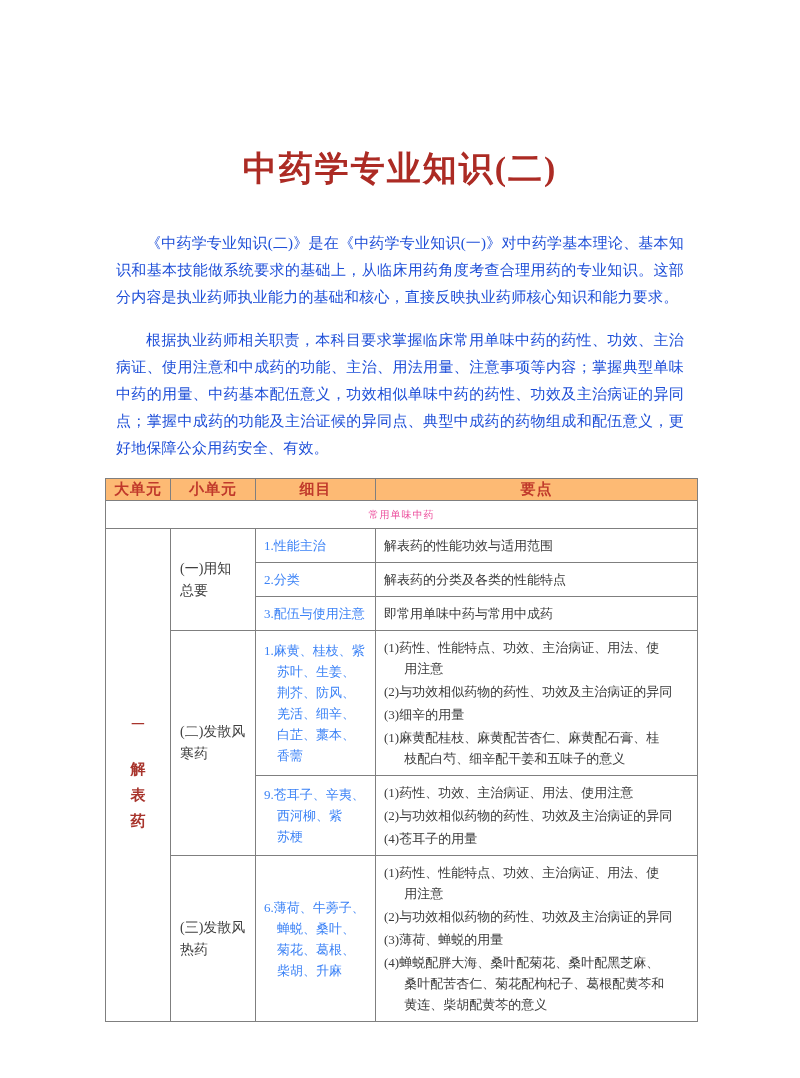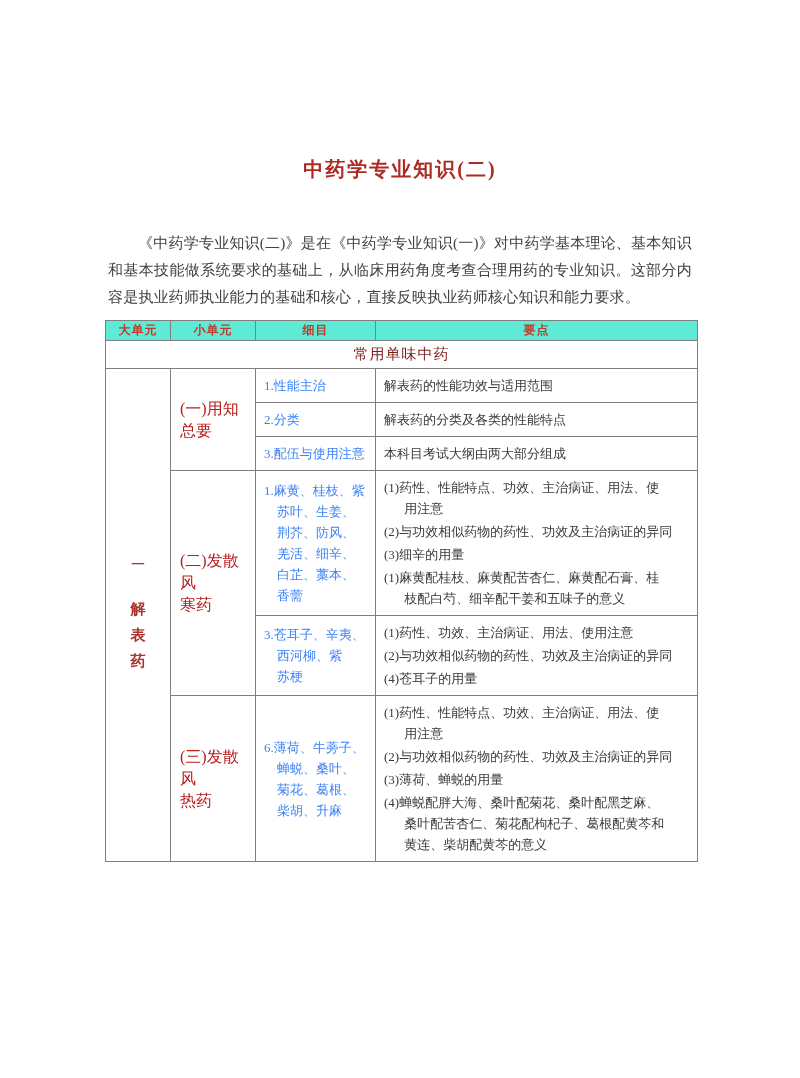--- a/index.html
+++ b/index.html
@@ -7,82 +7,82 @@
     width:800px;min-height:1078px;
     font-family:"Liberation Serif","DejaVu Serif",serif;
     color:#3a3a3a;
     -webkit-font-smoothing:antialiased;
   }
   .page{width:800px;min-height:1078px;background:#ffffff;box-sizing:border-box;padding-top:148px;}
   .content{margin:0 100px;}
 
   .doc-title{
     text-align:center;
-    font-size:20px;
+    font-size:34px;
     font-weight:bold;
     color:#ac2b24;
     letter-spacing:2px;
     line-height:42px;
     margin:0 0 40px 0;
   }
 
   .intro p{
-    margin:8px;
+    margin:16px;
     font-size:15px;
     line-height:27px;
     text-align:justify;
     text-indent:2em;
-    color:#404040;
+    color:#1d4ed8;
     letter-spacing:0.2px;
   }
 
   table.syllabus{
     border-collapse:collapse;
     table-layout:fixed;
     width:592px;
     margin:9px 0 0 5px;
   }
   table.syllabus td, table.syllabus th{
     border:1px solid #7f7f7f;
     box-sizing:border-box;
     vertical-align:middle;
   }
   th.hdr{
-    background:#5eead4;
+    background:#fdba74;
     color:#c0392b;
-    font-size:12px;
+    font-size:15px;
     font-weight:bold;
     height:20px;
     text-align:center;
     letter-spacing:1px;
   }
   td.section{
     height:28px;
     text-align:center;
-    font-size:15px;
-    color:#7f1d1d;
+    font-size:10px;
+    color:#ec4899;
     letter-spacing:1px;
   }
   col.c1{width:65px;} col.c2{width:85px;} col.c3{width:120px;} col.c4{width:322px;}
 
   td.unit{
     text-align:center;
     color:#a8342c;
     font-size:15px;
     padding:4px 0;
   }
   .unit-num{display:block;font-weight:normal;margin-bottom:22px;font-size:14px;}
   .unit-char{display:block;font-weight:bold;line-height:26px;letter-spacing:0;}
 
   td.sub{
-    font-size:16px;
+    font-size:14px;
     padding:4px 4px 4px 9px;
     line-height:22px;
     white-space:pre-line;
-    color:#b91c1c;
+    color:#404040;
   }
   td.item{
     font-size:13px;
     padding:4px 4px 4px 8px;
     line-height:21px;
     color:#3b82f6;
   }
   td.item .hang{
     padding-left:1em;
     text-indent:-1em;
@@ -105,20 +105,21 @@
 </head>
 <body>
 
 <div class="page">
   <div class="content">
 
     <h1 class="doc-title">中药学专业知识(二)</h1>
 
     <div class="intro">
       <p>《中药学专业知识(二)》是在《中药学专业知识(一)》对中药学基本理论、基本知识和基本技能做系统要求的基础上，从临床用药角度考查合理用药的专业知识。这部分内容是执业药师执业能力的基础和核心，直接反映执业药师核心知识和能力要求。</p>
+      <p>根据执业药师相关职责，本科目要求掌握临床常用单味中药的药性、功效、主治病证、使用注意和中成药的功能、主治、用法用量、注意事项等内容；掌握典型单味中药的用量、中药基本配伍意义，功效相似单味中药的药性、功效及主治病证的异同点；掌握中成药的功能及主治证候的异同点、典型中成药的药物组成和配伍意义，更好地保障公众用药安全、有效。</p>
     </div>
 
     <table class="syllabus">
       <colgroup>
           <col class="c1">
           <col class="c2">
           <col class="c3">
           <col class="c4">
         </colgroup>
       <thead>
@@ -158,21 +159,21 @@
           <td class="points">
             <div class="pt">解表药的分类及各类的性能特点</div>
           </td>
         </tr>
 
         <tr class="r3">
           <td class="item">
             <div class="hang">3.配伍与使用注意</div>
           </td>
           <td class="points">
-            <div class="pt">本科目考试大纲由两大部分组成</div>
+            <div class="pt">即常用单味中药与常用中成药</div>
           </td>
         </tr>
 
         <tr>
           <td class="sub" rowspan="2">(二)发散风
 寒药</td>
           <td class="item">
             <div class="hang">1.麻黄、桂枝、紫
 苏叶、生姜、
 荆芥、防风、
@@ -185,21 +186,21 @@
 用注意</div>
             <div class="pt">(2)与功效相似药物的药性、功效及主治病证的异同</div>
             <div class="pt">(3)细辛的用量</div>
             <div class="pt">(1)麻黄配桂枝、麻黄配苦杏仁、麻黄配石膏、桂
 枝配白芍、细辛配干姜和五味子的意义</div>
           </td>
         </tr>
 
         <tr>
           <td class="item">
-            <div class="hang">3.苍耳子、辛夷、
+            <div class="hang">9.苍耳子、辛夷、
 西河柳、紫
 苏梗</div>
           </td>
           <td class="points">
             <div class="pt">(1)药性、功效、主治病证、用法、使用注意</div>
             <div class="pt">(2)与功效相似药物的药性、功效及主治病证的异同</div>
             <div class="pt">(4)苍耳子的用量</div>
           </td>
         </tr>
 

